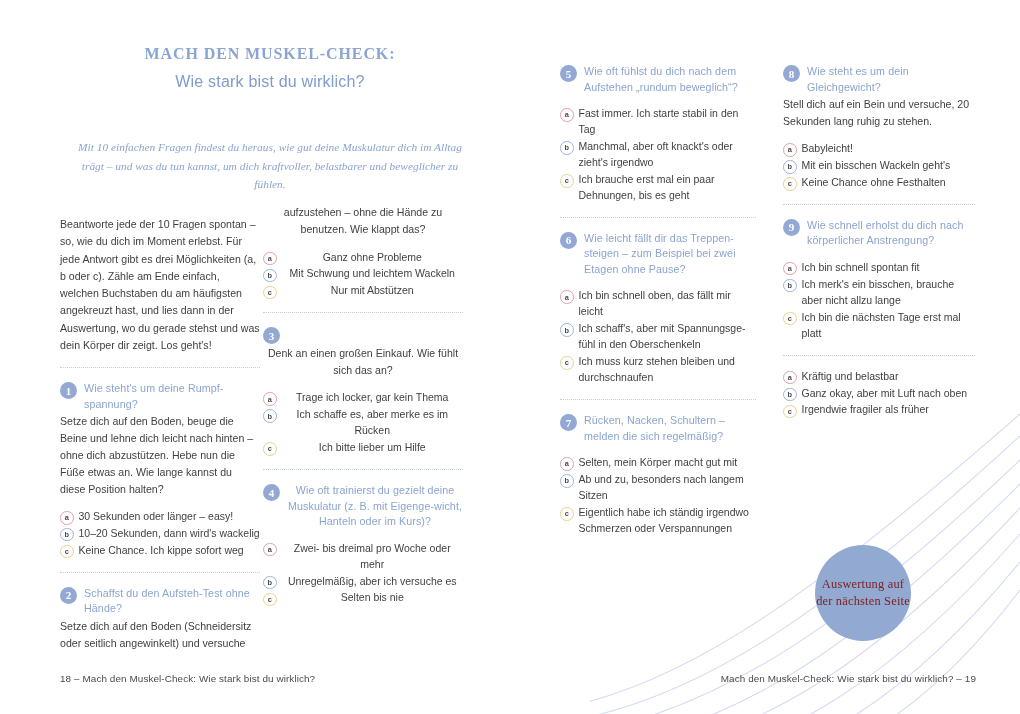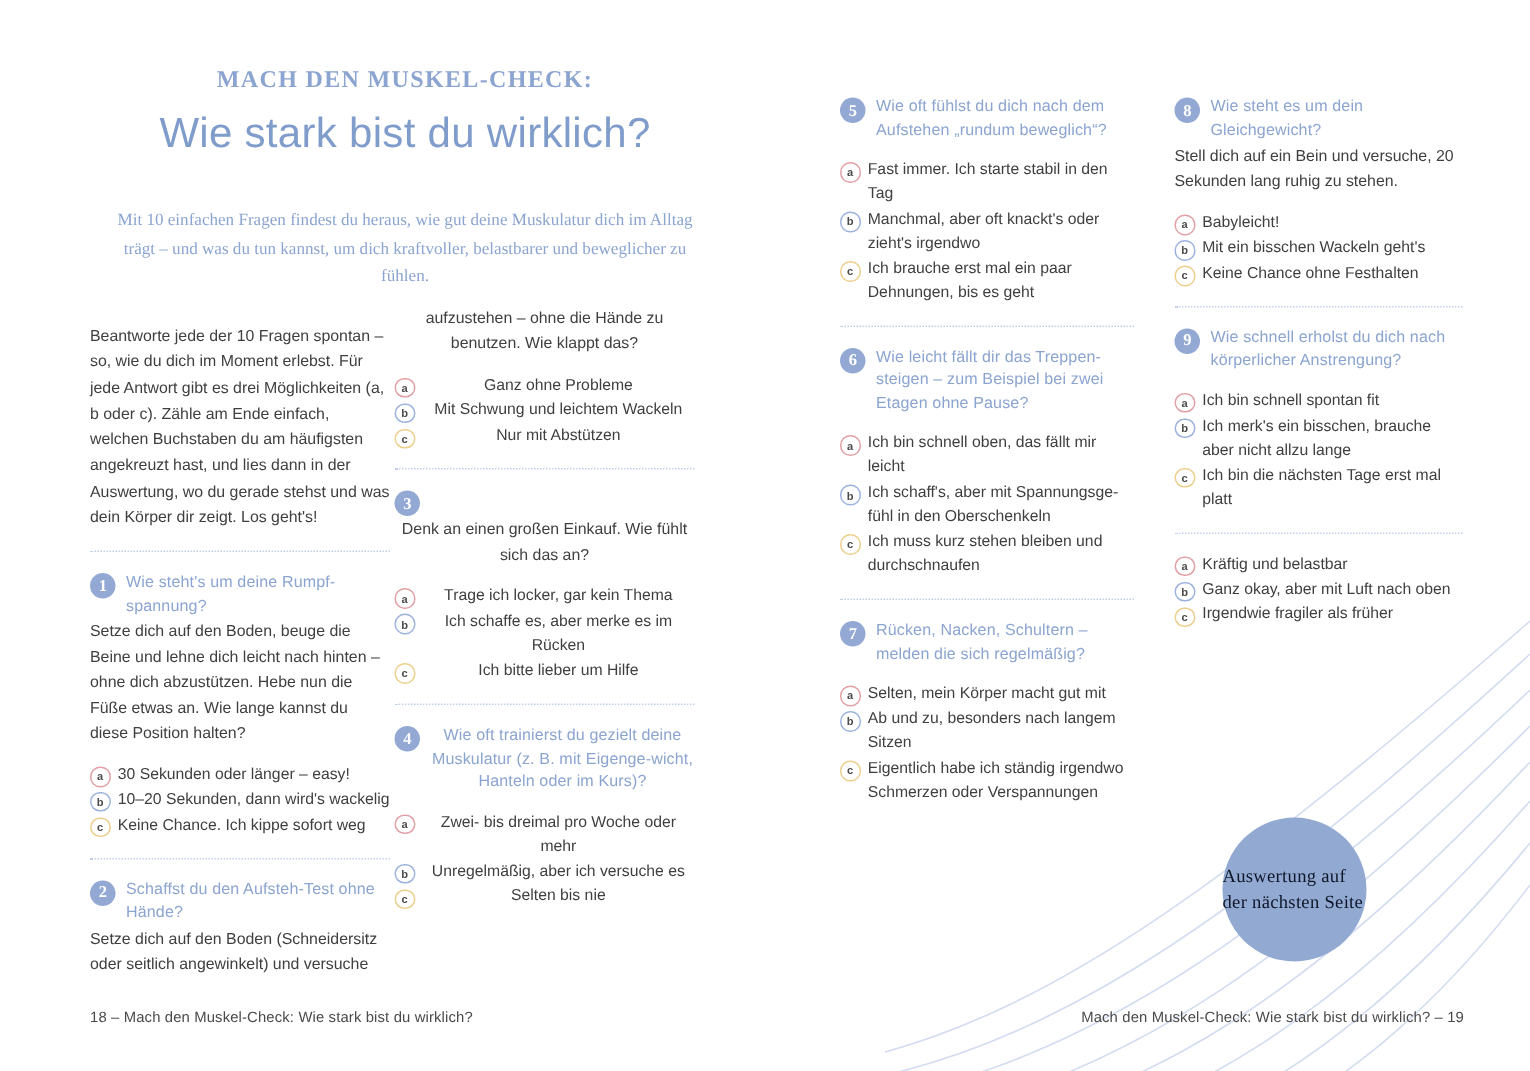--- a/index.html
+++ b/index.html
@@ -22,33 +22,34 @@
   .headline{
     font-family:"Liberation Serif", serif;
     font-weight:700;
     font-size:16px;
     letter-spacing:.9px;
     color:#8ba4d0;
     margin:0;
     line-height:1.2;
   }
   .subheadline{
-    font-size:28px;
+    font-size:16px;
     color:#7f9ccb;
     margin:10px 0 6px 0;
     font-weight:400;
     letter-spacing:.2px;
   }
   .intro{
     position:absolute;left:70px;top:127px;width:400px;
     text-align:center;
     font-family:"Liberation Serif", serif;
     font-size:11.4px;
     line-height:1.62;
     color:#8ba4d0;
+    font-style:italic;
   }
 
   
   .col{position:absolute;width:200px;}
   .col1{left:60px;top:216px;}
   .col2{left:263px;top:204px;text-align:center;}
   .col3{left:560px;top:64px;width:196px;}
   .col4{left:783px;top:64px;width:192px;}
 
   .body-text{
@@ -126,23 +127,23 @@
     opacity:.95;
   }
 
   
   .badge{
     position:absolute;
     left:815px;top:545px;
     width:96px;height:96px;
     border-radius:50%;
     background:#92a9d2;
-    color:#0f172a;
+    color:#7f1d1d;
     display:flex;align-items:center;justify-content:center;
-    text-align:left;
+    text-align:center;
     font-family:"Liberation Serif", serif;
     font-size:12.4px;
     line-height:1.36;
     letter-spacing:.2px;
   }
 
   
   .footer{
     position:absolute;
     bottom:30px;

